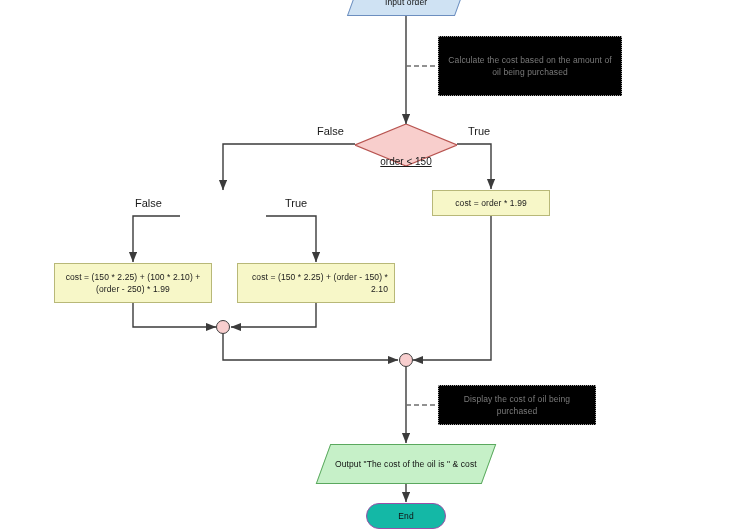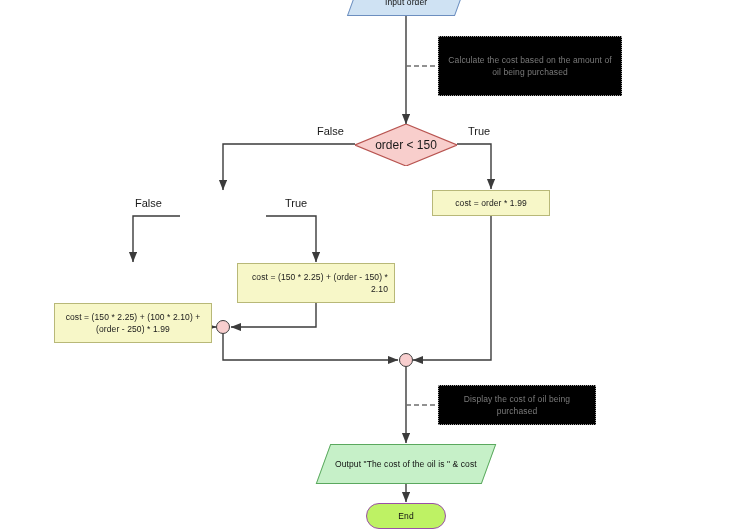--- a/index.html
+++ b/index.html
@@ -71,31 +71,32 @@
   .shape-decision-wrap .diamond {
     position: absolute;
     left: 0;
     top: 0;
     width: 100%;
     height: 100%;
   }
   .shape-decision-wrap .dlabel {
     position: absolute;
     left: 0;
-    top: 0;
+    top: 16px;
     width: 100%;
     height: 100%;
     display: flex;
     align-items: center;
     justify-content: center;
-    font-size: 12px;
+    font-size: 10px;
     color: #1a1a1a;
+    text-decoration: underline;
   }
   .shape-terminal {
-    background: #bef264;
+    background: #14b8a6;
     border: 1.2px solid #9a4fa8;
     border-radius: 14px;
     color: #111;
   }
   .shape-comment {
     background: #000000;
     border: 1px dotted #9a9a9a;
     color: #7a7a7a;
     font-size: 8.5px;
     line-height: 12px;
@@ -176,21 +177,21 @@
   <div class="edge-label" style="left:468px; top:125px;">True</div>
 
 
   <div class="edge-label" style="left:135px; top:197px;">False</div>
   <div class="edge-label" style="left:285px; top:197px;">True</div>
 
   <div class="node shape-process" style="left:432px; top:190px; width:118px; height:26px;">
     <span>cost = order * 1.99</span>
   </div>
 
-  <div class="node shape-process" style="left:54px; top:263px; width:158px; height:40px;margin-top:40px;">
+  <div class="node shape-process" style="left:54px; top:263px; width:158px; height:40px;">
     <span>cost = (150 * 2.25) + (100 * 2.10) + (order - 250) * 1.99</span>
   </div>
 
   <div class="node shape-process" style="left:237px; top:263px; width:158px; height:40px;text-align:right;">
     <span>cost = (150 * 2.25) + (order - 150) * 2.10</span>
   </div>
 
   <div class="merge-circle" style="left:216px; top:320px;"></div>
   <div class="merge-circle" style="left:399px; top:353px;"></div>
 

